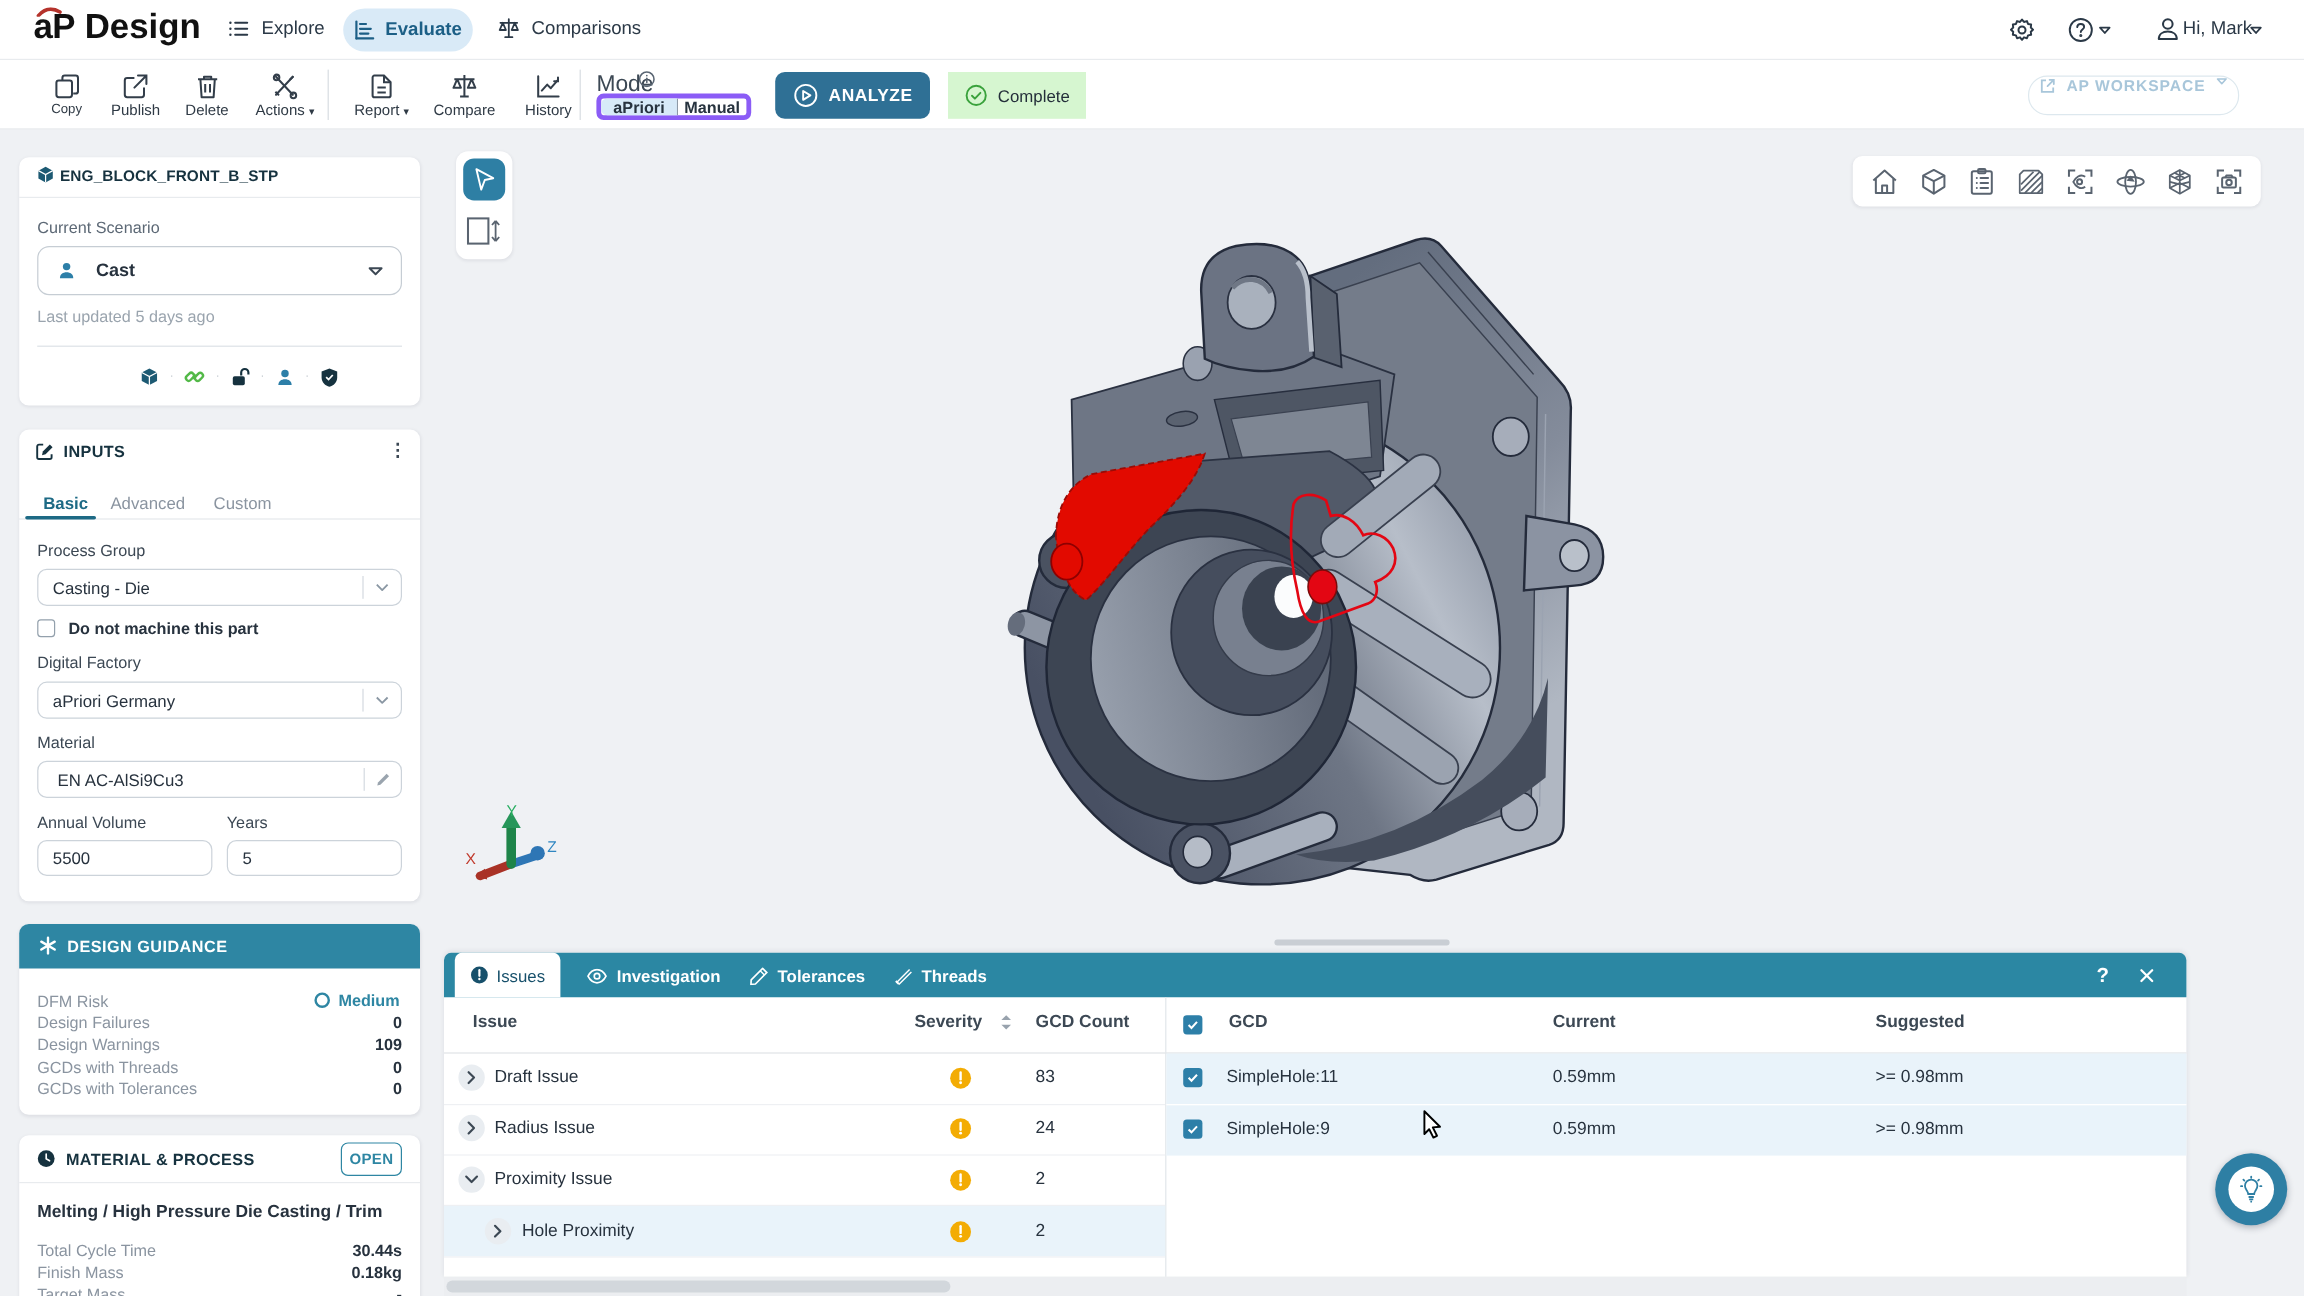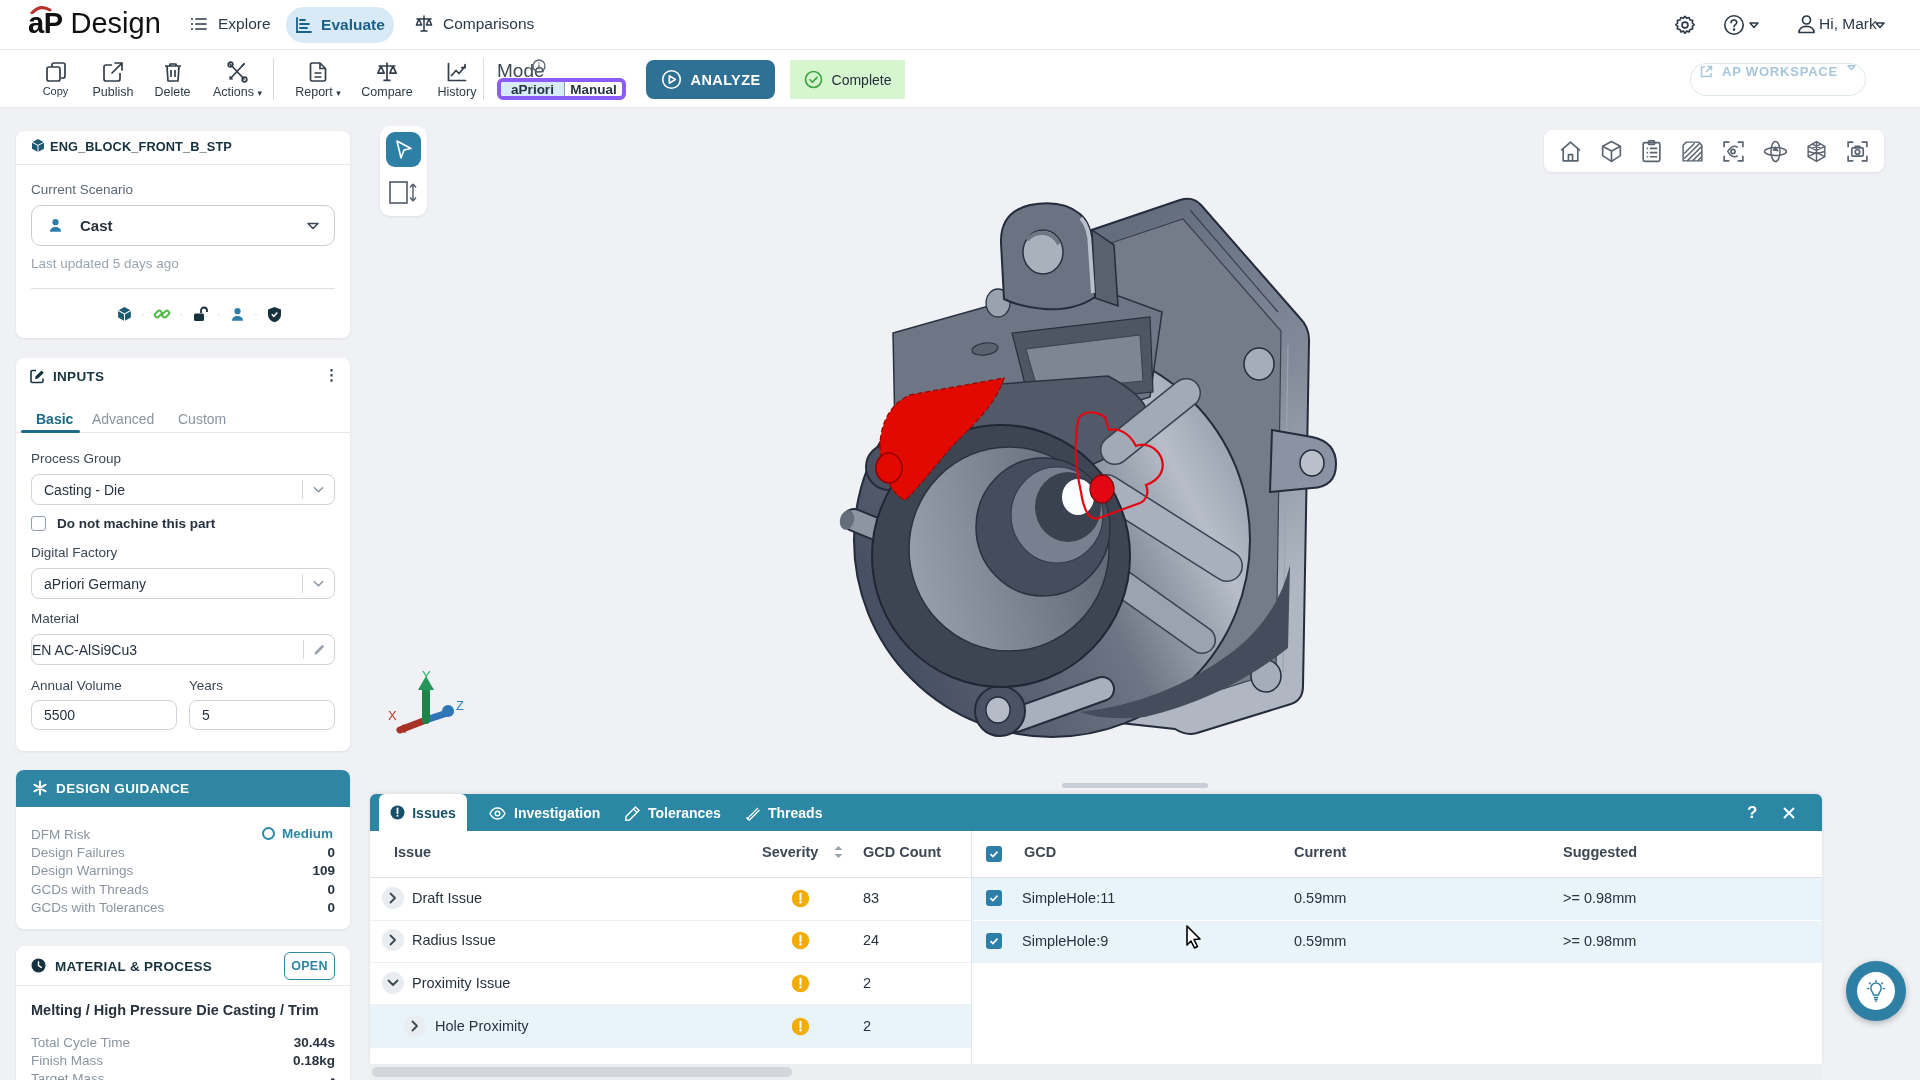--- a/index.html
+++ b/index.html
@@ -5,21 +5,21 @@
 html,body{width:1920px;height:1080px;overflow:hidden}
 body{font-family:"Liberation Sans",sans-serif;background:#eff1f4;position:relative;color:#1f2937}
 .abs{position:absolute}
 .card{position:absolute;background:#fff;border-radius:8px;box-shadow:0 1px 3px rgba(20,30,50,.08)}
 .sel{position:absolute;border:1px solid #ccd3da;border-radius:8px;background:#fff;display:flex;align-items:center}
 svg{display:block}
 </style></head>
 <body>
 
 <div class="abs" style="left:0;top:0;width:1920px;height:50px;background:#fff;border-bottom:1px solid #e8ebee"></div>
-<div class="abs" style="left:28px;top:7px;font-size:29px;font-weight:bold;color:#111;letter-spacing:-.5px">aP<span style="font-weight:400;letter-spacing:0"> Design</span></div>
+<div class="abs" style="left:28px;top:7px;font-size:29px;font-weight:bold;color:#111;letter-spacing:-.5px">aP<span style="font-weight:700;letter-spacing:0"> Design</span></div>
 <svg class="abs" style="left:30px;top:6px" width="22" height="8" viewBox="0 0 22 8">
     <path d="M2 7 Q10 -2 20 4" fill="none" stroke="#b5332c" stroke-width="3" stroke-linecap="round"></path>
   </svg>
 
 <div class="abs" style="left:189px;top:14px;display:flex;align-items:center;gap:9px;font-size:15.5px;color:#2b3947">
 <svg width="20" height="20" viewBox="0 0 20 20" fill="none" stroke="#2b3947" stroke-width="1.7" stroke-linecap="round">
       <circle cx="3" cy="5" r="1" fill="#2b3947" stroke="none"></circle>
       <circle cx="3" cy="10" r="1" fill="#2b3947" stroke="none"></circle>
       <circle cx="3" cy="15" r="1" fill="#2b3947" stroke="none"></circle>
       <path d="M7 5h10M7 10h10M7 15h10"></path>
@@ -228,21 +228,21 @@
 <div class="abs" style="left:31px;top:545px;font-size:13.5px;color:#3c4854">Digital Factory</div>
 <div class="sel" style="left:31px;top:568px;width:304px;height:31px">
     <span style="margin-left:12px;font-size:14px;color:#27323e">aPriori Germany</span>
  <div style="margin-left:auto;width:1px;height:19px;background:#d4dae0"></div>
  <svg style="margin:0 9px" width="13" height="9" viewBox="0 0 14 10">
       <path d="M2 2.5l5 5 5-5" fill="none" stroke="#8a97a3" stroke-width="1.7" stroke-linejoin="round"></path>
     </svg>
   </div>
 <div class="abs" style="left:31px;top:611px;font-size:13.5px;color:#3c4854">Material</div>
 <div class="sel" style="left:31px;top:634px;width:304px;height:31px">
-    <span style="margin-left:0;font-size:14px;color:#27323e">EN AC-AlSi9Cu3</span>
+    <span style="margin-left:16px;font-size:14px;color:#27323e">EN AC-AlSi9Cu3</span>
  <div style="margin-left:auto;width:1px;height:19px;background:#d4dae0"></div>
  <svg style="margin:0 8px" width="14" height="14" viewBox="0 0 14 14">
       <path d="M10.2 1.8l2 2L5 11l-2.6.6L3 9z" fill="#9aa4ae"></path>
     </svg>
   </div>
 <div class="abs" style="left:31px;top:678px;font-size:13.5px;color:#3c4854">Annual Volume</div>
 <div class="abs" style="left:189px;top:678px;font-size:13.5px;color:#3c4854">Years</div>
 <div class="sel" style="left:31px;top:700px;width:146px;height:30px">
     <span style="margin-left:12px;font-size:14px;color:#27323e">5500</span>
   </div>
@@ -424,21 +424,21 @@
 </svg>
 
 <div class="abs" style="left:370px;top:794px;width:1452px;height:270px;background:#fff;border-radius:6px 6px 0 0;box-shadow:0 -1px 4px rgba(20,30,50,.08)"></div>
 <div class="abs" style="left:370px;top:794px;width:1452px;height:37px;background:#2b87a3;border-radius:6px 6px 0 0"></div>
 <div class="abs" style="left:379px;top:794px;width:88px;height:37px;background:#fff;border-radius:6px 6px 0 0;display:flex;align-items:center;justify-content:center;gap:7px">
  <svg width="15" height="15" viewBox="0 0 15 15">
       <circle cx="7.5" cy="7.5" r="7" fill="#17506b"></circle>
       <path d="M7.5 3.5v4.7" stroke="#fff" stroke-width="1.8" stroke-linecap="round"></path>
       <circle cx="7.5" cy="10.8" r="1" fill="#fff"></circle>
     </svg>
- <span style="font-size:14px;font-weight:bold;color:#17506b">Issues</span>
+ <span style="font-size:14px;font-weight:normal;color:#17506b">Issues</span>
   </div>
 <div class="abs" style="left:489px;top:805px;display:flex;align-items:center;gap:8px;color:#fff;font-size:14px;font-weight:bold">
  <svg width="17" height="13" viewBox="0 0 17 13" fill="none" stroke="#fff" stroke-width="1.4">
       <path d="M1 6.5C3 2.5 6 1 8.5 1s5.5 1.5 7.5 5.5c-2 4-5 5.5-7.5 5.5S3 10.5 1 6.5z"></path>
       <circle cx="8.5" cy="6.5" r="2.3"></circle>
     </svg>
  Investigation</div>
 <div class="abs" style="left:625px;top:805px;display:flex;align-items:center;gap:8px;color:#fff;font-size:14px;font-weight:bold">
  <svg width="15" height="15" viewBox="0 0 15 15">
       <path d="M10.5 1l3.5 3.5L4.5 14 .8 14.2 1 10.5z" fill="none" stroke="#fff" stroke-width="1.4"></path>

